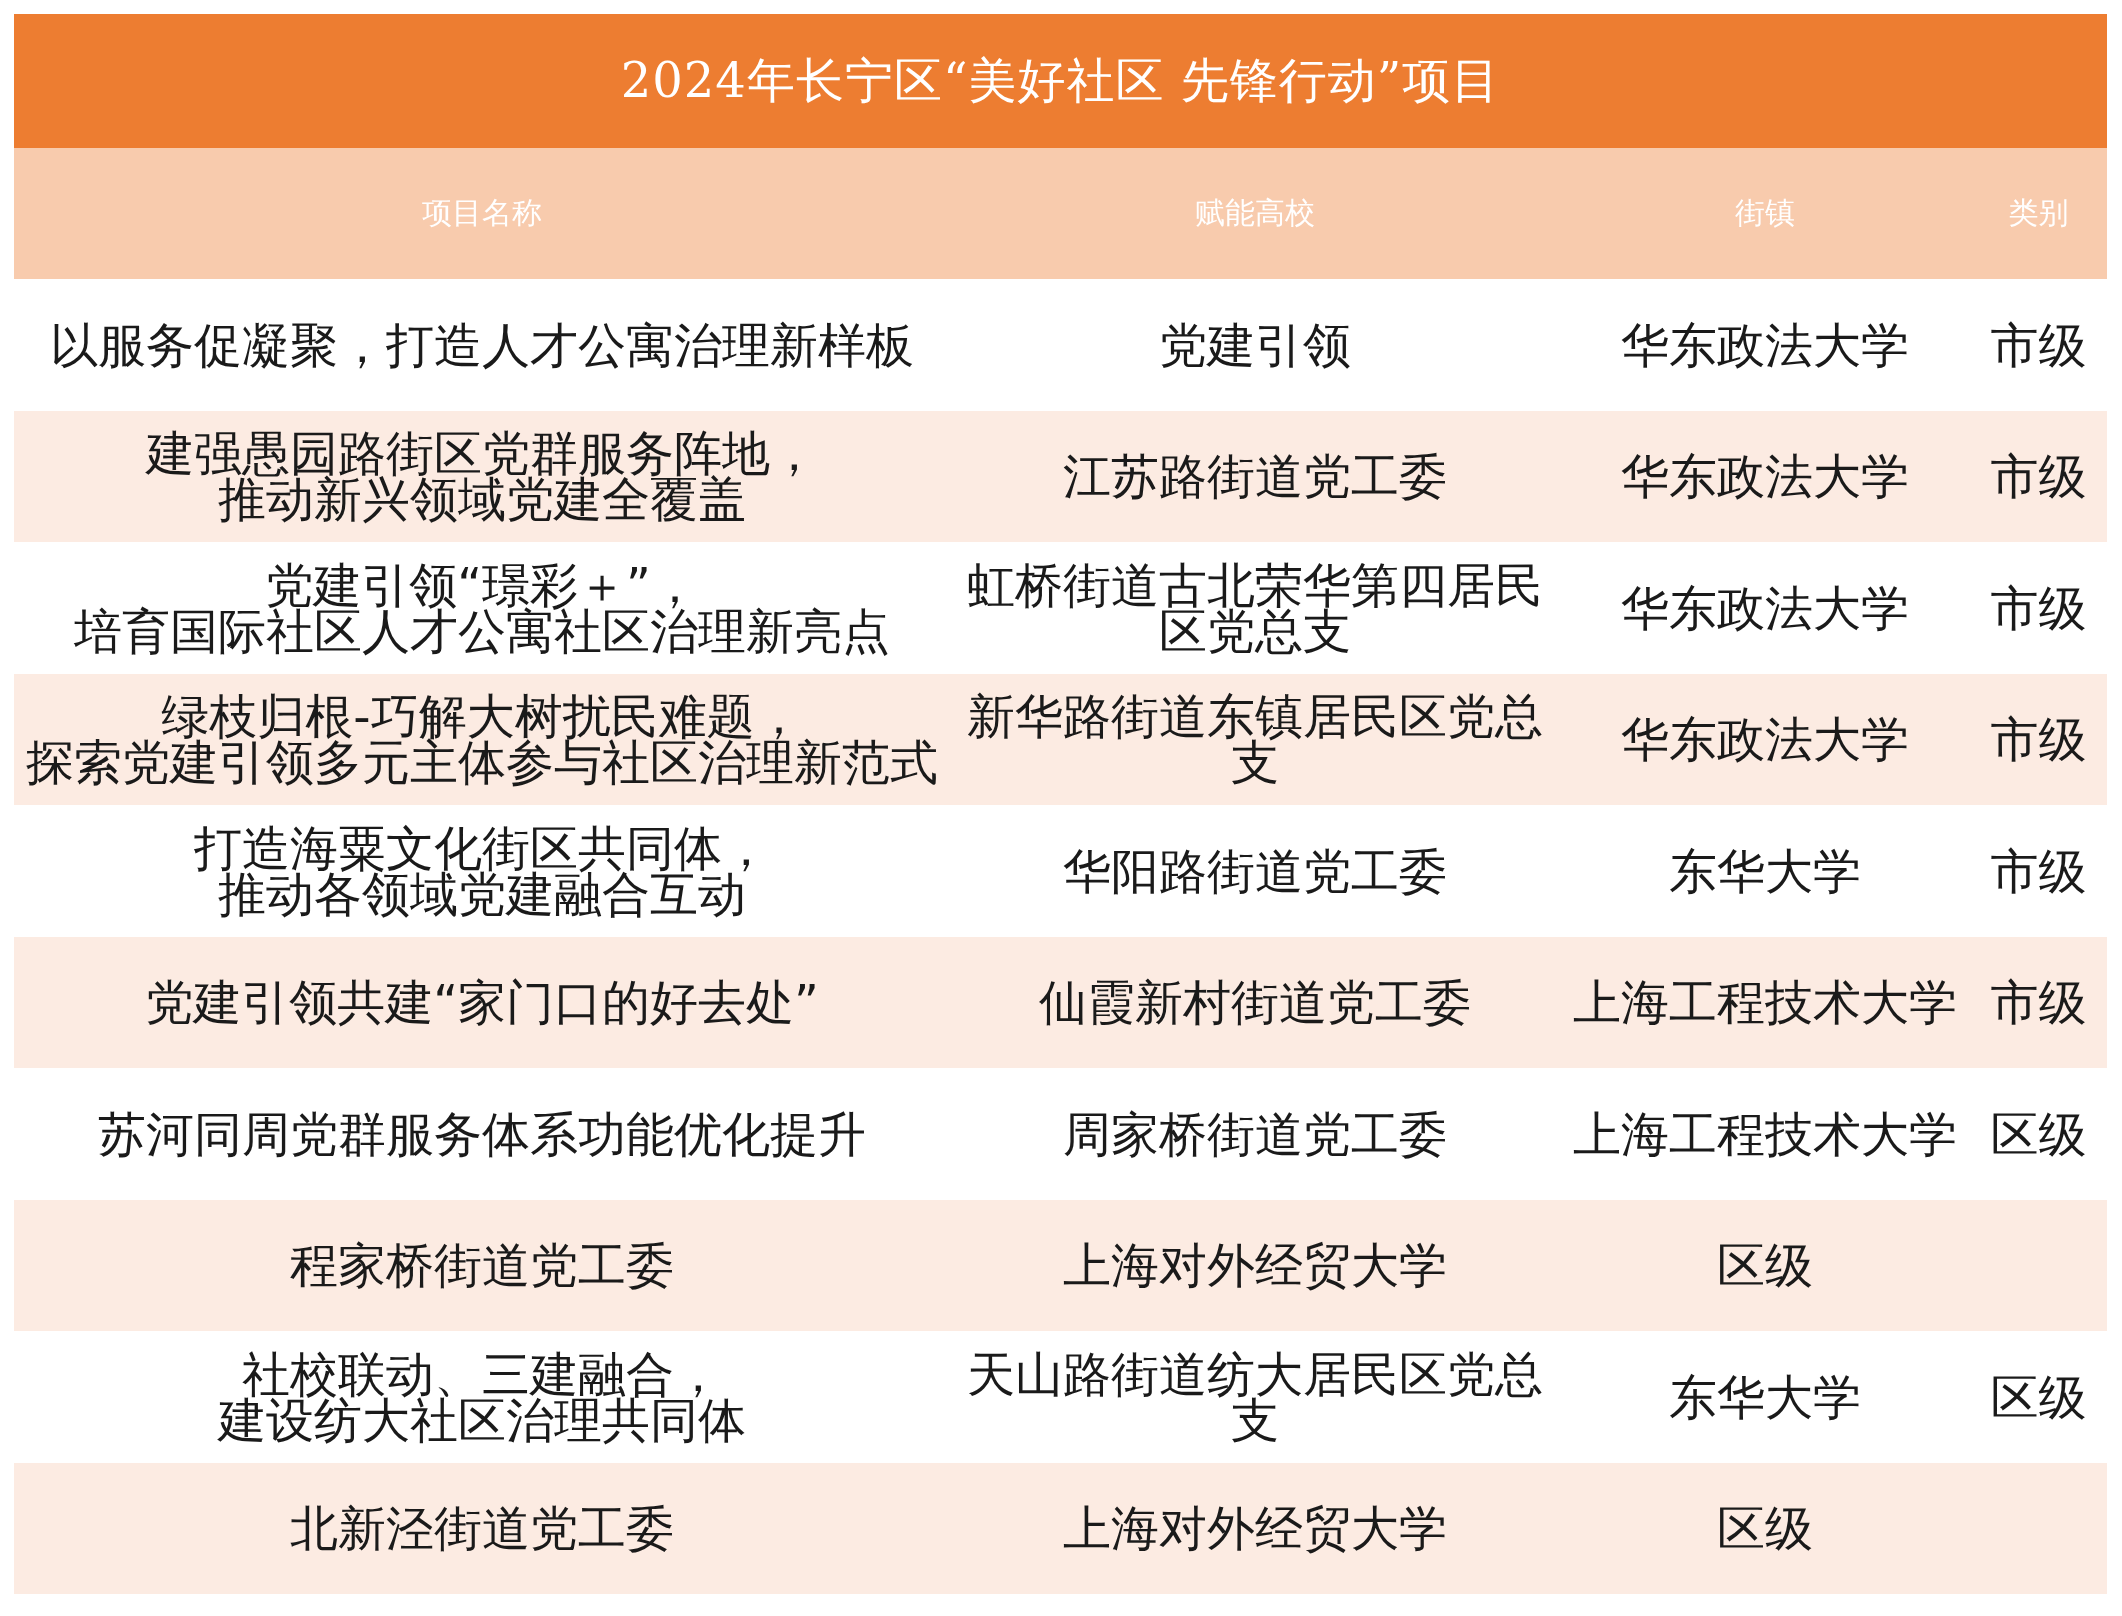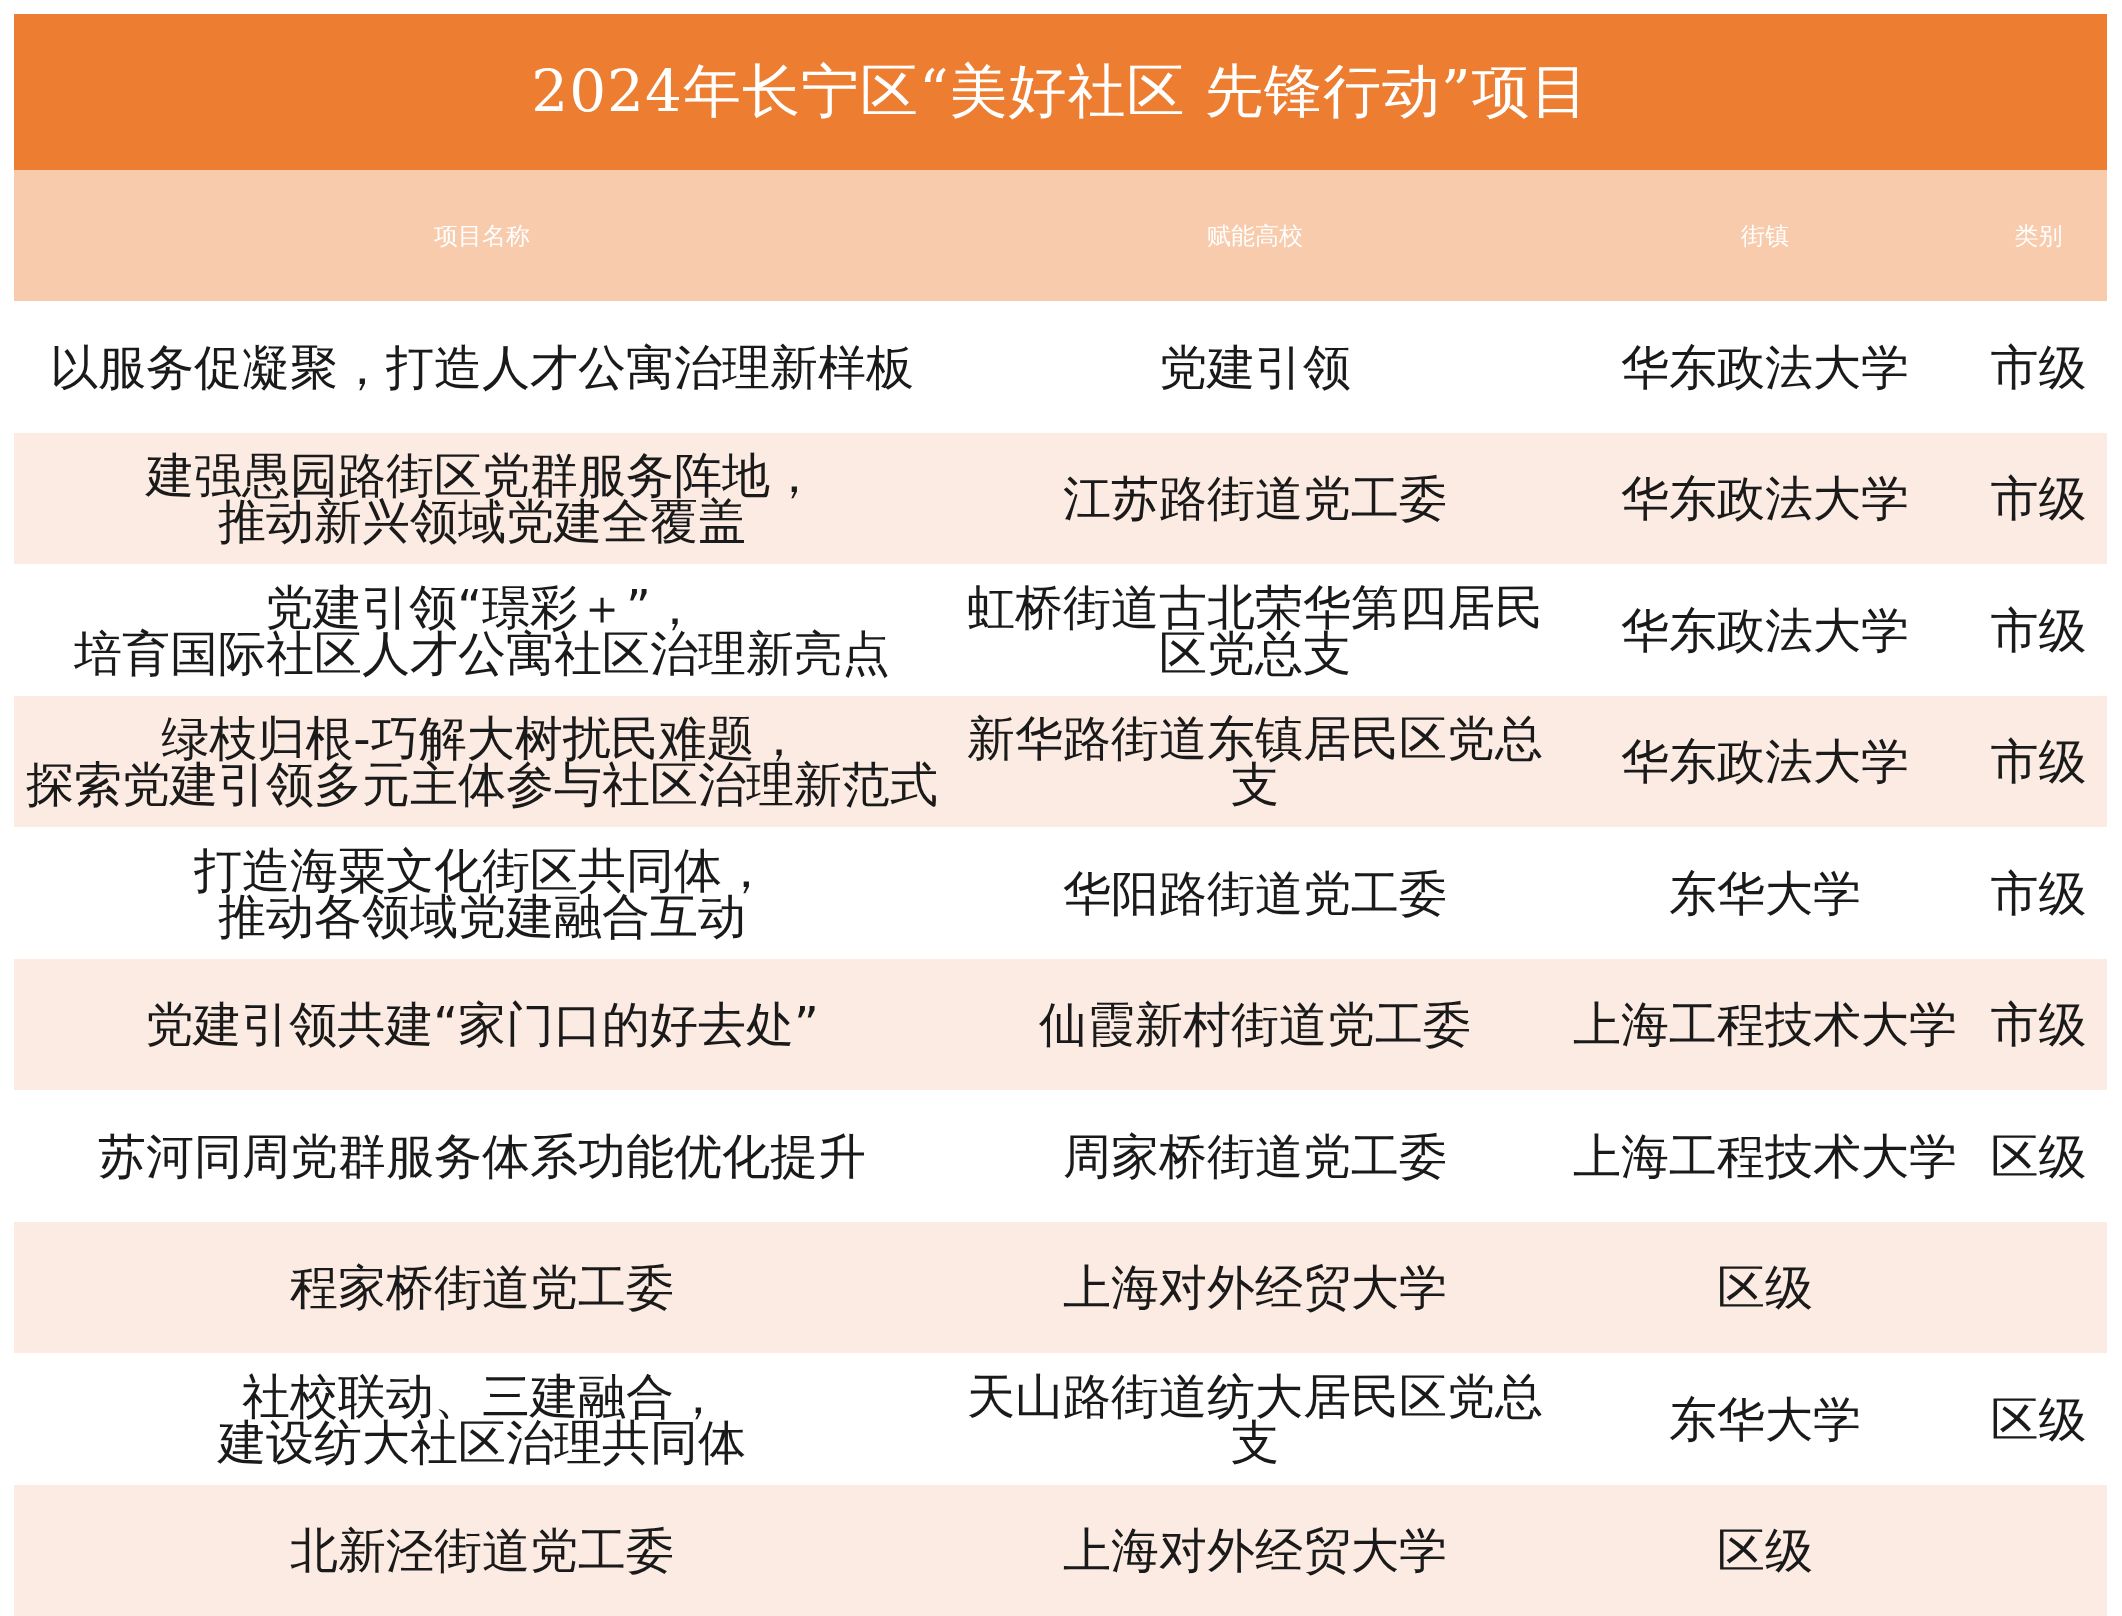--- a/index.html
+++ b/index.html
@@ -15,41 +15,41 @@
     font-family: "DejaVu Sans", sans-serif;
     overflow: hidden;
   }
   .table {
     position: absolute;
     left: 14px;
     top: 14px;
     width: 2093px;
   }
   .title-bar {
-    height: 156px;
+    height: 134px;
     background: #ED7D31;
     color: #ffffff;
     display: flex;
     align-items: center;
     justify-content: center;
     font-family: "DejaVu Serif", serif;
-    font-size: 58px;
+    font-size: 48px;
     font-weight: 500;
     letter-spacing: 1px;
   }
   .grid-row {
     display: grid;
     grid-template-columns: 936fr 610fr 410fr 137fr;
     text-align: center;
   }
   .header-row {
     height: 131px;
     background: #F8CBAD;
     color: #ffffff;
-    font-size: 24px;
+    font-size: 30px;
     align-items: center;
   }
   .hcell {
     display: flex;
     align-items: center;
     justify-content: center;
   }
   .row {
     height: 131.5px;
     background: #ffffff;

